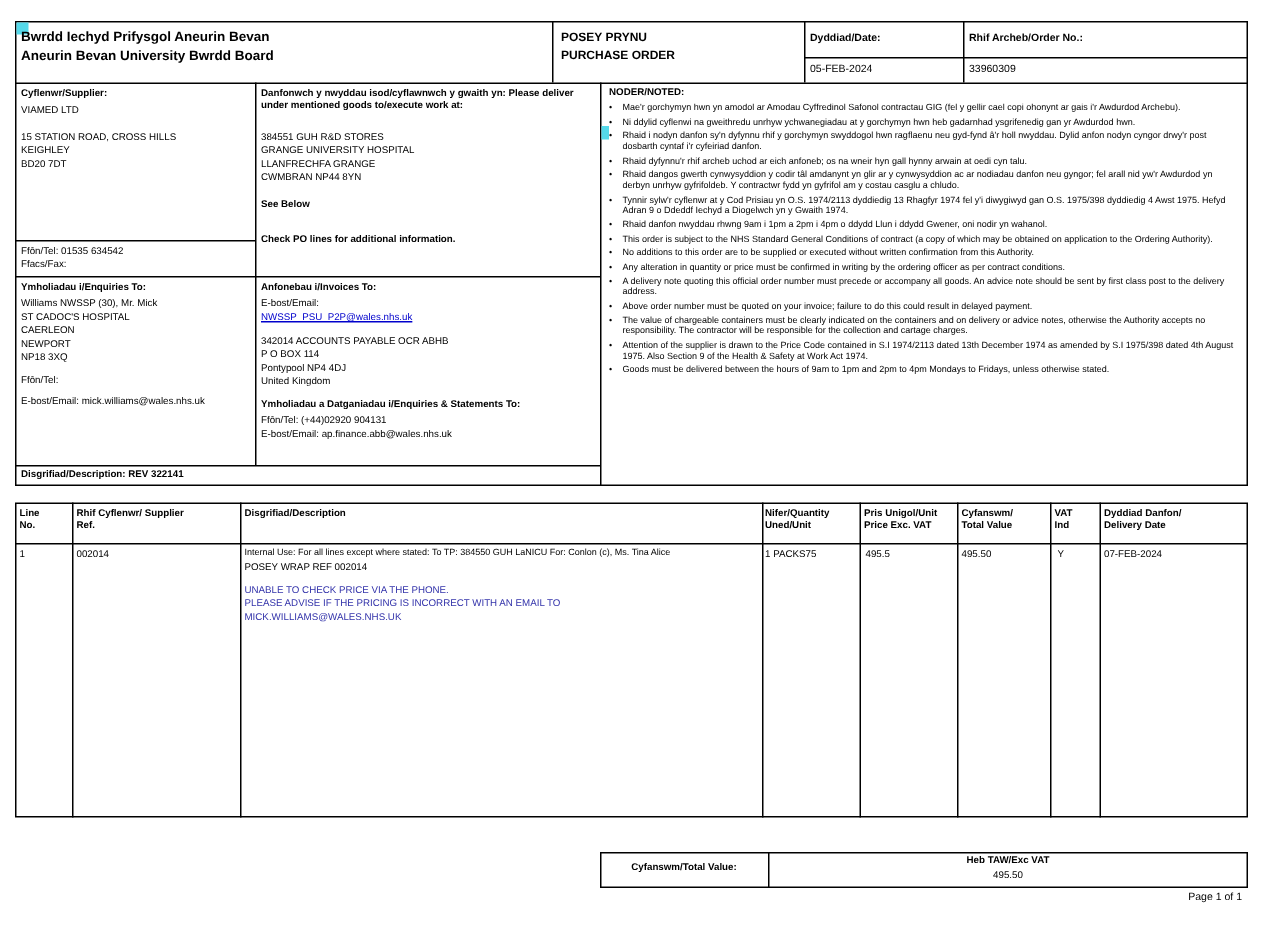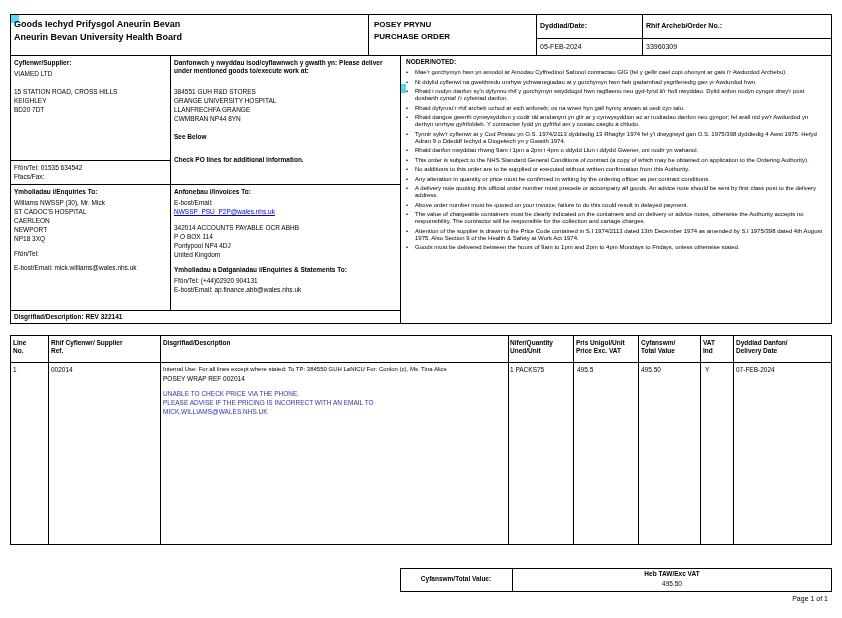--- a/index.html
+++ b/index.html
@@ -37,22 +37,22 @@
   <div class="hln" style="left:10px;top:55px;width:822px;"></div>
   <div class="vln" style="left:170px;top:55px;height:255px;"></div>
   <div class="vln" style="left:400px;top:55px;height:269px;"></div>
   <div class="hln" style="left:10px;top:160px;width:160px;"></div>
   <div class="hln" style="left:10px;top:184px;width:390px;"></div>
   <div class="hln" style="left:10px;top:310px;width:390px;"></div>
 
   <div class="marker" style="left:11px;top:15px;width:8px;height:8px;"></div>
   <div class="marker" style="left:401px;top:84px;width:5px;height:9px;"></div>
 
-  <div class="t t9 b" style="left:14px;top:18px;">Goods Iechyd Prifysgol Aneurin Bevan</div>
-  <div class="t t9 b" style="left:14px;top:31px;">Aneurin Bevan University Health Board</div>
+  <div class="t t9 b" style="left:14px;top:18px;">Bwrdd Iechyd Prifysgol Aneurin Bevan</div>
+  <div class="t t9 b" style="left:14px;top:31px;">Aneurin Bevan University Bwrdd Board</div>
   <div class="t t8 b" style="left:374px;top:20px;">POSEY PRYNU</div>
   <div class="t t8 b" style="left:374px;top:32px;">PURCHASE ORDER</div>
   <div class="t t7 b" style="left:540px;top:21px;">Dyddiad/Date:</div>
   <div class="t t7" style="left:540px;top:42px;">05-FEB-2024</div>
   <div class="t t7 b" style="left:646px;top:21px;">Rhif Archeb/Order No.:</div>
   <div class="t t7" style="left:646px;top:42px;">33960309</div>
 
   <div class="t b" style="left:14px;top:59px;">Cyflenwr/Supplier:</div>
   <div class="t" style="left:14px;top:70px;">VIAMED LTD</div>
   <div class="t" style="left:14px;top:88px;width:152px;">15 STATION ROAD, CROSS HILLS</div>

